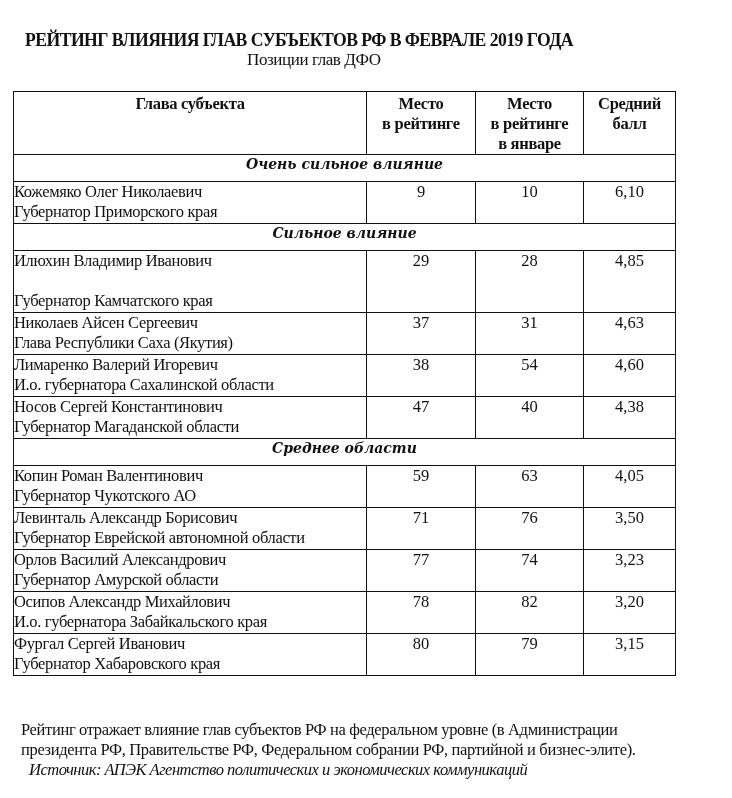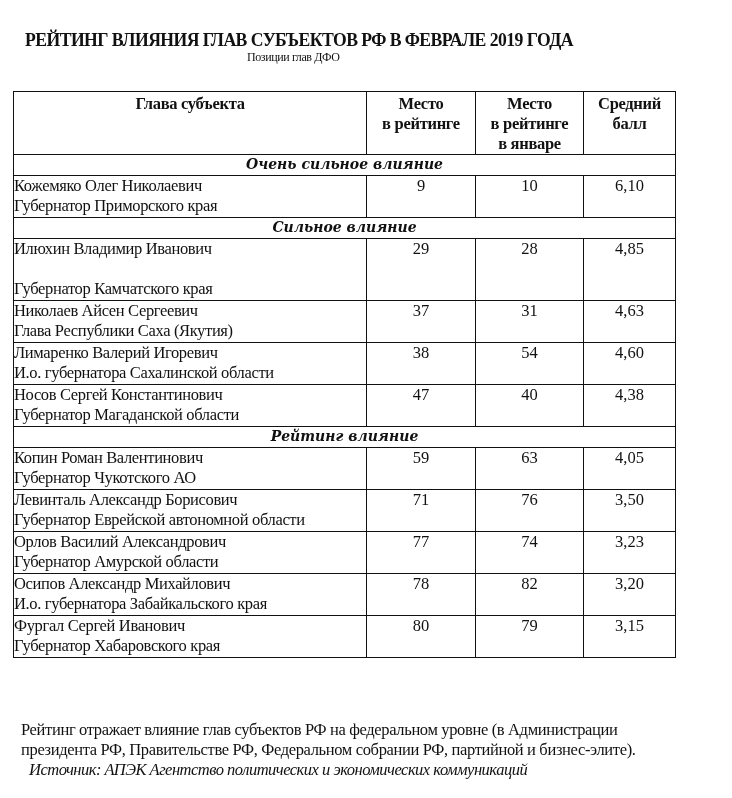--- a/index.html
+++ b/index.html
@@ -7,40 +7,40 @@
     width: 732px; height: 798px; position: relative; overflow: hidden;
     font-family: "Liberation Serif", "DejaVu Serif", serif; color: #111;
   }
   .title {
     position: absolute; left: 25px; top: 29px;
     font-size: 19px; font-weight: bold; letter-spacing: -0.6px;
     white-space: nowrap; transform: scaleX(0.93); transform-origin: left top;
   }
   .subtitle {
     position: absolute; left: 247px; top: 50px;
-    font-size: 12px; white-space: nowrap; letter-spacing: -0.4px;
+    font-size: 17px; white-space: nowrap; letter-spacing: -0.4px;
   }
   table.rating {
     position: absolute; left: 13px; top: 91px;
     border-collapse: collapse; table-layout: fixed;
     width: 662px;
     font-size: 16.5px;
   }
   table.rating td, table.rating th {
     border: 1.5px solid #111; padding: 0; vertical-align: top;
     line-height: 20px;
   }
   col.c1 { width: 353px; }
   col.c2 { width: 109px; }
   col.c3 { width: 108px; }
   col.c4 { width: 92px; }
   th { font-weight: bold; text-align: center; font-size: 16.5px; }
   th .hdr { padding-top: 2px; letter-spacing: -0.3px; }
   tr.head { height: 62px; }
-  tr.section { height: 21px; }
+  tr.section { height: 27px; }
   tr.section td {
     text-align: center; font-style: italic; font-weight: bold;
     font-family: "DejaVu Serif", serif; font-size: 14px; line-height: 19px;
   }
   tr.person { height: 42px; margin-left: 20px; }
   tr.person.tall { height: 62px; }
   td.name { padding-left: 11px; letter-spacing: -0.35px; white-space: nowrap; }
   td.name .line2 { display: block; }
   tr.tall td.name .line2 { margin-top: 20px; }
   td.num { text-align: center; padding-top: 1px; }
@@ -139,21 +139,21 @@
       <td class="name">
         <span>Носов Сергей Константинович</span>
         <span class="line2">Губернатор Магаданской области</span>
       </td>
       <td class="num">47</td>
       <td class="num">40</td>
       <td class="num">4,38</td>
     </tr>
 
     <tr class="section">
-      <td colspan="4">Рейтинг влияние</td>
+      <td colspan="4">Среднее области</td>
     </tr>
     <tr class="person">
       <td class="name">
         <span>Копин Роман Валентинович</span>
         <span class="line2">Губернатор Чукотского АО</span>
       </td>
       <td class="num">59</td>
       <td class="num">63</td>
       <td class="num">4,05</td>
     </tr>

